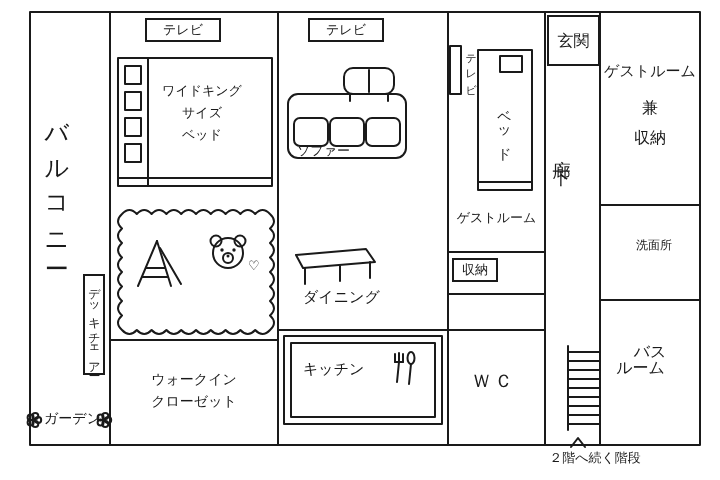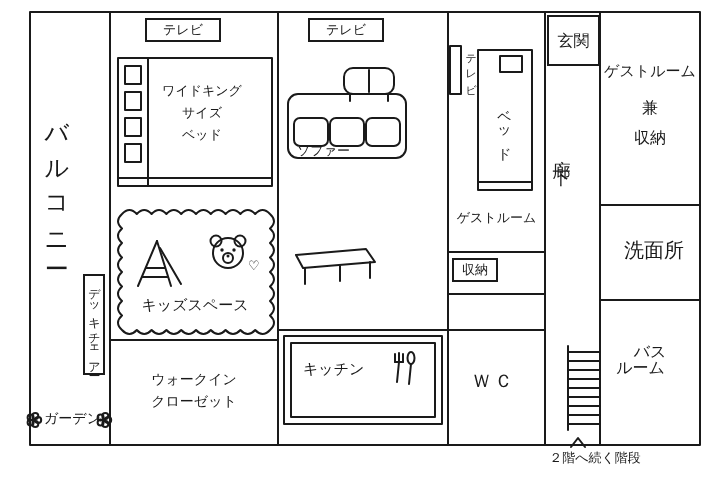--- a/index.html
+++ b/index.html
@@ -156,32 +156,32 @@
   <div class="lbl boxed ctr" style="left:145px;top:18px;width:72px;font-size:13px;padding:2px 0">テレビ</div>
 
   <div class="lbl ctr" style="left:150px;top:80px;width:104px;font-size:13px;line-height:1.7">
     <div>ワイドキング</div>
     <div>サイズ</div>
     <div>ベッド</div>
   </div>
 
   <div class="lbl" style="left:248px;top:258px;font-size:13px">♡</div>
 
-  <div class="lbl ctr" style="left:128px;top:296px;width:134px;font-size:15px">キッズスペース</div>
 
   <div class="lbl ctr" style="left:110px;top:368px;width:168px;font-size:14px;line-height:1.6">
     <div>ウォークイン</div>
     <div>クローゼット</div>
   </div>
 
   <div class="lbl boxed ctr" style="left:308px;top:18px;width:72px;font-size:13px;padding:2px 0">テレビ</div>
 
   <div class="lbl" style="left:297px;top:143px;font-size:13px">ソファー</div>
 
 
+  <div class="lbl" style="left:303px;top:288px;font-size:15px">ダイニング</div>
 
   <div class="lbl" style="left:303px;top:360px;font-size:15px">キッチン</div>
 
   <div class="lbl vert" style="left:464px;top:47px;font-size:11px;letter-spacing:2px">テレビ</div>
 
   <div class="lbl vert" style="left:496px;top:100px;font-size:14px;letter-spacing:3px">ベッド</div>
 
   <div class="lbl ctr" style="left:448px;top:210px;width:97px;font-size:13px">ゲストルーム</div>
 
   <div class="lbl boxed" style="left:452px;top:258px;font-size:13px;padding:2px 8px">収納</div>
@@ -189,20 +189,20 @@
   <div class="lbl ctr" style="left:448px;top:370px;width:93px;font-size:18px;letter-spacing:4px">ＷＣ</div>
 
   <div class="lbl boxed ctr" style="left:547px;top:15px;width:49px;font-size:16px;padding:14px 0">玄関</div>
 
   <div class="lbl vert" style="left:551px;top:146px;font-size:18px;letter-spacing:10px">廊下</div>
 
   <div class="lbl ctr" style="left:600px;top:62px;width:100px;font-size:15px">ゲストルーム</div>
   <div class="lbl ctr" style="left:600px;top:98px;width:100px;font-size:16px">兼</div>
   <div class="lbl ctr" style="left:600px;top:128px;width:100px;font-size:16px">収納</div>
 
-  <div class="lbl ctr" style="left:600px;top:238px;width:108px;font-size:20px">洗面所</div>
+  <div class="lbl ctr" style="left:600px;top:238px;width:108px;font-size:12px">洗面所</div>
 
   <div class="lbl ctr" style="left:600px;top:342px;width:100px;font-size:16px">バス</div>
   <div class="lbl ctr" style="left:600px;top:358px;width:81px;font-size:16px">ルーム</div>
 
   <div class="lbl ctr" style="left:515px;top:450px;width:160px;font-size:13px">２階へ続く階段</div>
 
 </div>
 
 </body></html>

